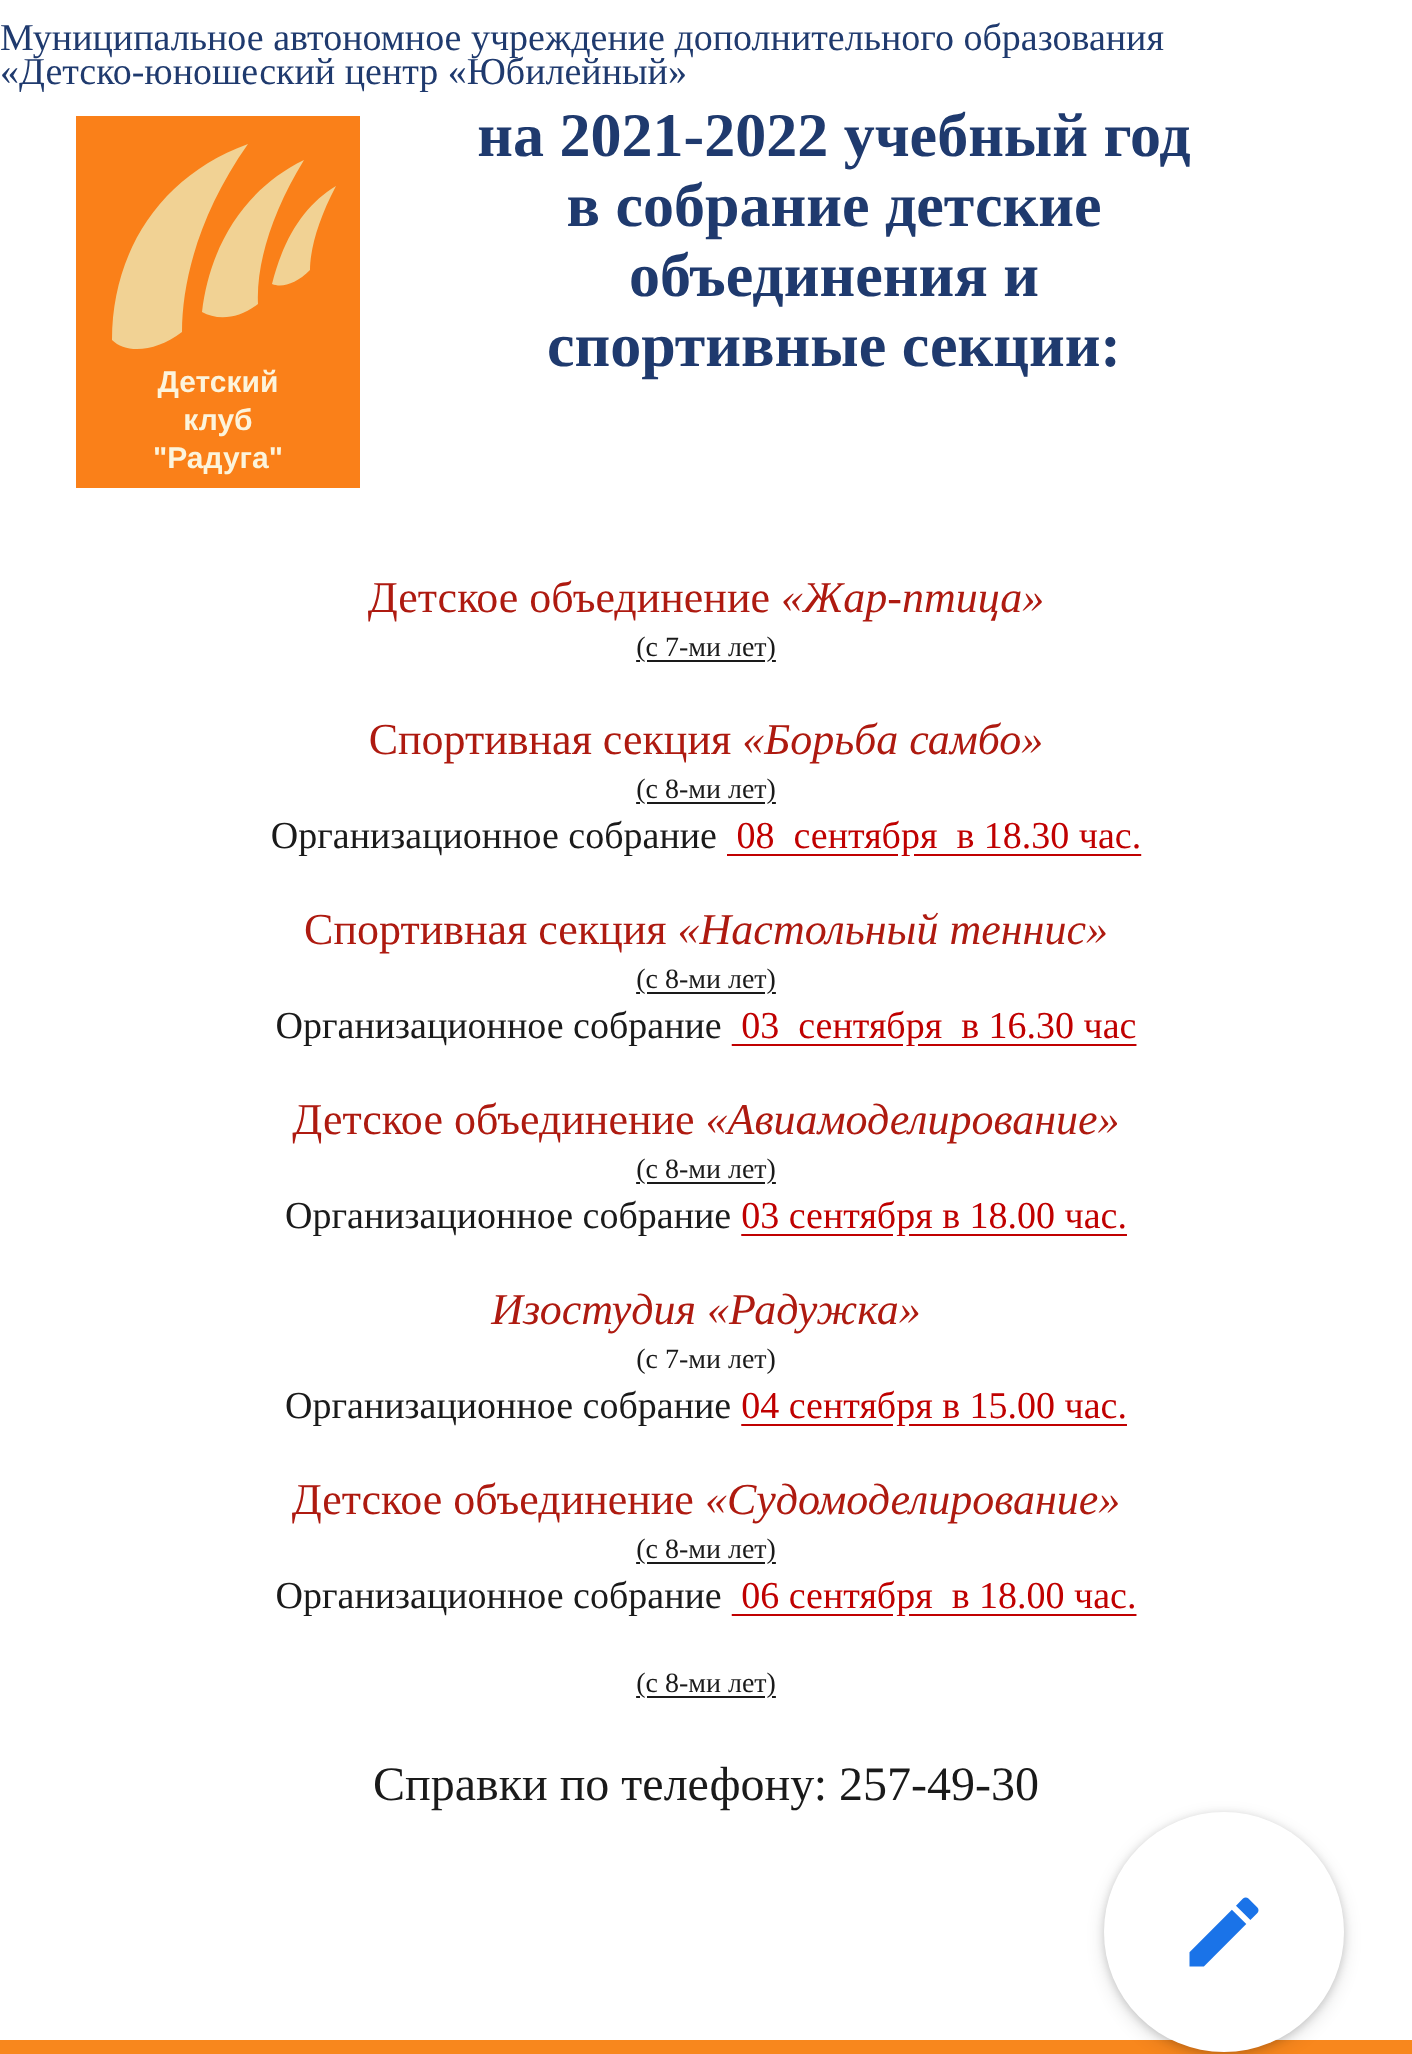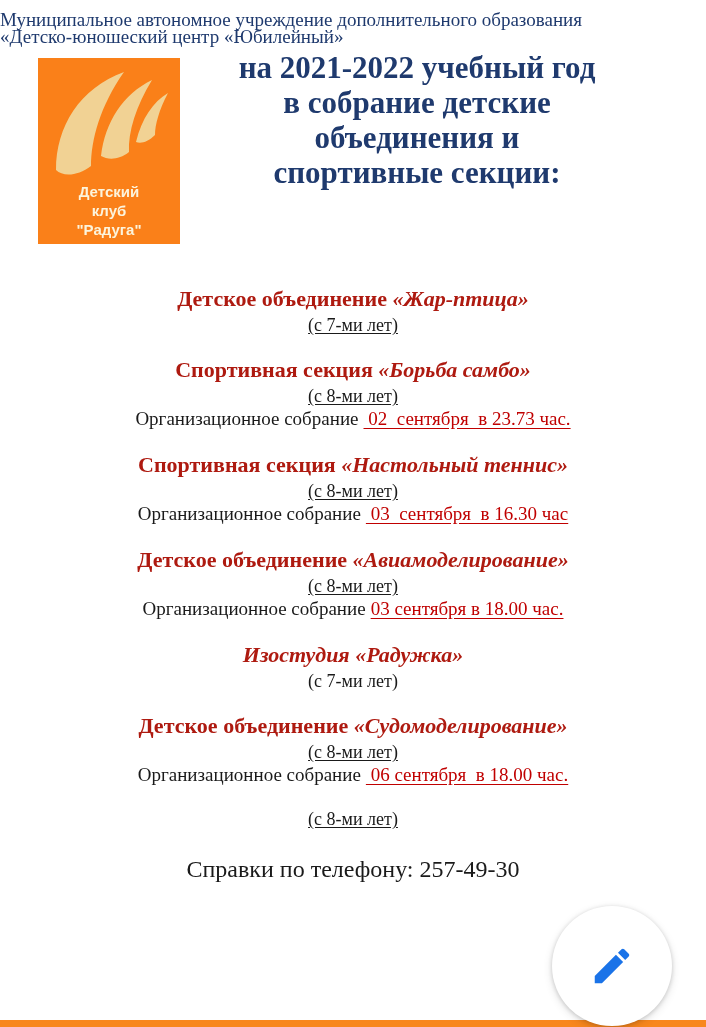--- a/index.html
+++ b/index.html
@@ -23,23 +23,23 @@
   .logo-label{color:var(--logo_text);font-family:"Liberation Sans",sans-serif;
     font-weight:bold;font-size:15px;line-height:19px;text-align:center;margin-top:4px;}
   
   .title-block{position:absolute;left:180px;top:50px;width:474px;text-align:center;
     color:var(--navy);font-weight:bold;}
   .title-l1{font-size:40px;line-height:48px;}
   .title-l{font-size:31px;line-height:35px;}
   
   .sections{position:absolute;left:0;top:286px;width:706px;text-align:center;}
   .section{margin-bottom:21px;}
-  .section-title{color:var(--title_red);font-weight:bold;font-size:22px;line-height:26px;margin-bottom:2px;}
+  .section-title{color:var(--title_red);font-weight:normal;font-size:22px;line-height:26px;margin-bottom:2px;}
   .section-title .it{font-style:italic;}
-  .age{color:var(--text_black);font-size:18px;line-height:22px;}
+  .age{color:var(--text_black);font-size:14px;line-height:22px;}
   .age .u{text-decoration:underline;text-underline-offset:2px;}
   .meeting{color:var(--text_black);font-size:19px;line-height:24px;}
   .m-value{color:var(--date_red);text-decoration:underline;text-underline-offset:3px;
     white-space:pre;margin-left:5px;}
   .phone{margin-top:24px;color:var(--text_black);font-size:24px;line-height:30px;}
   
   .fab{position:absolute;left:552px;top:906px;width:120px;height:120px;border-radius:50%;
     background:#ffffff;border:none;cursor:pointer;
     box-shadow:0 1px 4px rgba(0,0,0,0.16),0 3px 10px rgba(0,0,0,0.12);
     display:flex;align-items:center;justify-content:center;z-index:5;}
@@ -79,38 +79,39 @@
   <div class="sections">
 
     <div class="section">
       <div class="section-title"><span>Детское объединение</span> <span class="it">«Жар-птица»</span></div>
       <div class="age"><span class="u">(с 7-ми лет)</span></div>
     </div>
 
     <div class="section">
       <div class="section-title"><span>Спортивная секция</span> <span class="it">«Борьба самбо»</span></div>
       <div class="age"><span class="u">(с 8-ми лет)</span></div>
-      <div class="meeting"><span>Организационное собрание</span><span class="m-value"> 02  сентября  в 23.73 час.</span></div>
+      <div class="meeting"><span>Организационное собрание</span><span class="m-value"> 08  сентября  в 18.30 час.</span></div>
     </div>
 
     <div class="section">
       <div class="section-title"><span>Спортивная секция</span> <span class="it">«Настольный теннис»</span></div>
       <div class="age"><span class="u">(с 8-ми лет)</span></div>
       <div class="meeting"><span>Организационное собрание</span><span class="m-value"> 03  сентября  в 16.30 час</span></div>
     </div>
 
     <div class="section">
       <div class="section-title"><span>Детское объединение</span> <span class="it">«Авиамоделирование»</span></div>
       <div class="age"><span class="u">(с 8-ми лет)</span></div>
       <div class="meeting"><span>Организационное собрание</span><span class="m-value">03 сентября в 18.00 час.</span></div>
     </div>
 
     <div class="section">
       <div class="section-title"><span class="it">Изостудия</span> <span class="it">«Радужка»</span></div>
       <div class="age"><span>(с 7-ми лет)</span></div>
+      <div class="meeting"><span>Организационное собрание</span><span class="m-value">04 сентября в 15.00 час.</span></div>
     </div>
 
     <div class="section">
       <div class="section-title"><span>Детское объединение</span> <span class="it">«Судомоделирование»</span></div>
       <div class="age"><span class="u">(с 8-ми лет)</span></div>
       <div class="meeting"><span>Организационное собрание</span><span class="m-value"> 06 сентября  в 18.00 час.</span></div>
     </div>
 
     <div class="section">
       <div class="age"><span class="u">(с 8-ми лет)</span></div>

